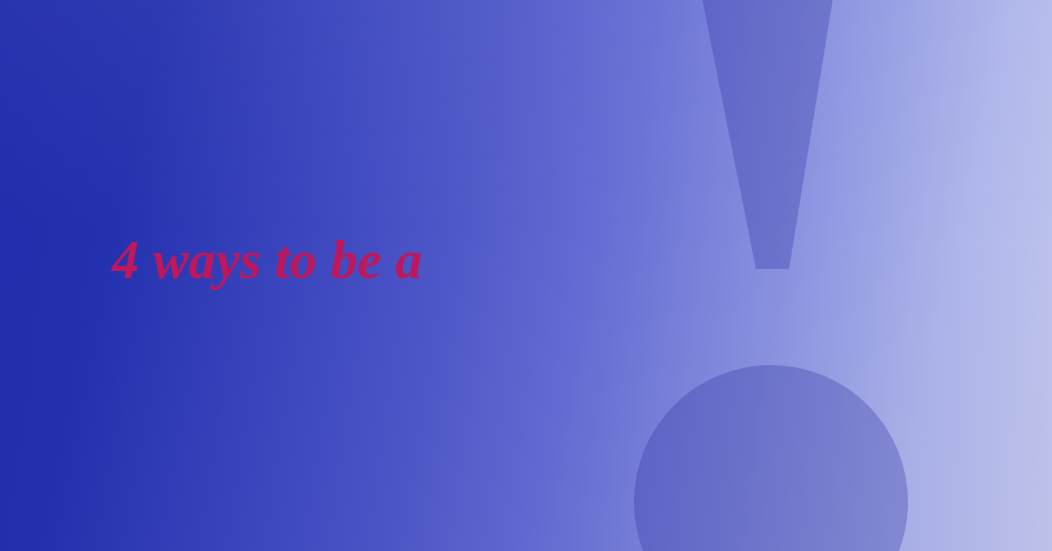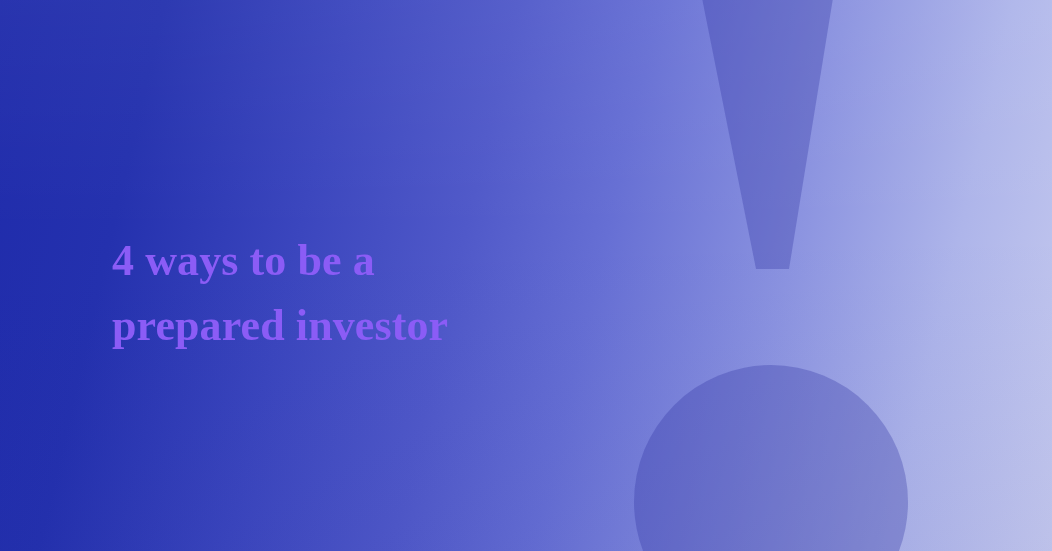--- a/index.html
+++ b/index.html
@@ -61,27 +61,28 @@
   
   .headline-block {
     position: absolute;
     left: 112px;
     top: 228px;
     width: 520px;
   }
 
   .headline-line {
     display: block;
-    color: #8b5cf6;
-    font-size: 44px;
+    color: #be185d;
+    font-size: 54px;
     line-height: 65px;
     font-weight: 700;
     letter-spacing: 0.1px;
     white-space: nowrap;
     text-rendering: optimizeLegibility;
+    font-style: italic;
   }
 </style>
 </head>
 <body>
 
 <div class="banner">
 
   <div class="bg-gradient"></div>
   <div class="bg-shade"></div>
 
@@ -89,16 +90,15 @@
     <g>
 
       <polygon points="702,-2 833,-2 789,269 756,269" fill="#2A2F9E" fill-opacity="0.30"></polygon>
 
       <circle cx="771" cy="502" r="137" fill="#2A2F9E" fill-opacity="0.30"></circle>
     </g>
   </svg>
 
   <div class="headline-block">
     <span class="headline-line">4 ways to be a</span>
-    <span class="headline-line">prepared investor</span>
   </div>
 
 </div>
 
 </body></html>

